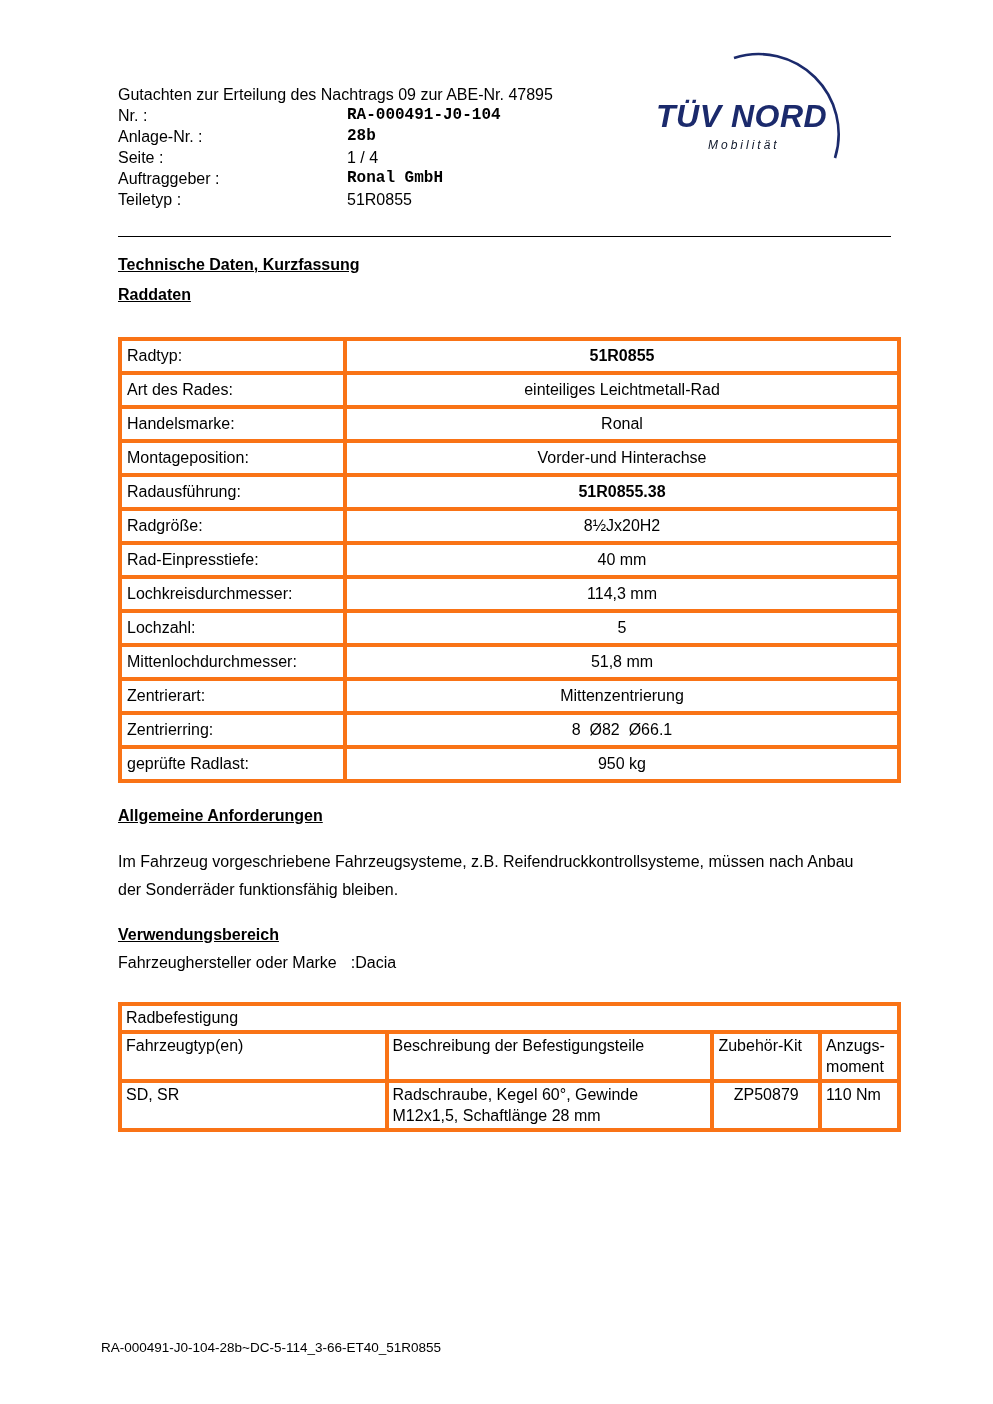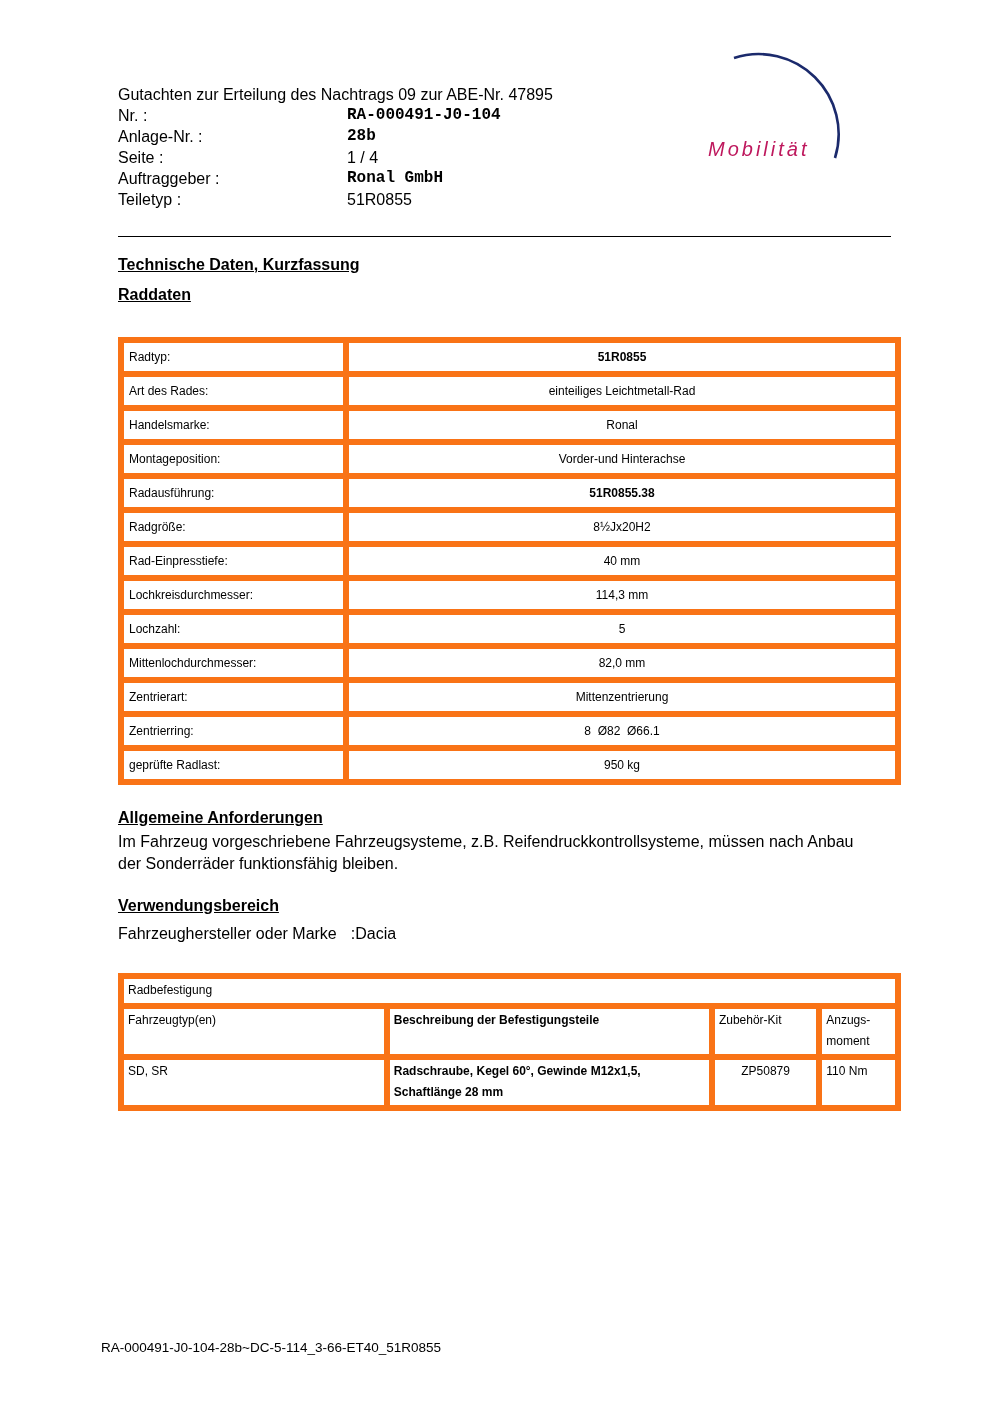--- a/index.html
+++ b/index.html
@@ -21,65 +21,66 @@
   
   .logo { position:absolute; left:648px; top:50px; width:200px; height:118px; }
   .logo-arc { position:absolute; left:0; top:0; width:200px; height:118px; }
   .logo-brand {
     position:absolute; left:8px; top:48px;
     font-size:32px; font-weight:bold; font-style:italic;
     color:#1b2a6c; letter-spacing:0.5px; white-space:nowrap;
   }
   .logo-sub {
     position:absolute; left:60px; top:88px;
-    font-size:20px; font-style:italic; letter-spacing:3px; color:#be185d;text-align:center;
+    font-size:12px; font-style:italic; letter-spacing:3px; color:#0f172a;text-align:center;
   }
 
   
   .sec-h { font-weight:bold; text-decoration:underline; font-size:16px; }
   .h-tech { margin-top:19px; }
   .h-rad  { margin-top:12px; }
   .h-allg { margin-top:24px; }
   .h-verw { margin-top:22px; }
 
   
   table { border-collapse:collapse; width:783px; }
-  td { border:6px solid #f97316; font-size:12px; }
+  td { border:4px solid #f97316; font-size:16px; }
   .raddaten { margin-top:33px; }
   .raddaten .lbl { width:225px; padding:0 0 0 5px; height:34px; text-align:left; }
   .raddaten .val { text-align:center; white-space:pre-wrap; }
   .raddaten .val.b { font-weight:bold; }
 
   
-  .para { margin-top:4px; line-height:22px; width:760px; }
+  .para { margin-top:23px; line-height:28px; width:760px; }
   .verw-line { margin-top:10px; }
   .verw-colon { margin-left:14px; }
   .verw-value { }
 
   
   .radbef { margin-top:30px; }
   .radbef td { vertical-align:top; padding:1px 4px 2px 4px; line-height:21px; }
   .radbef .t2-title { height:22px; }
   .radbef .c1 { width:268px; }
-  .radbef .c2 { width:328px;font-weight:bold; }
+  .radbef .c2 { width:328px; }
   .radbef .c3 { width:108px; }
   .radbef .c4 { width:79px; }
   .radbef .center { text-align:center; }
 
   .footer { position:absolute; left:101px; top:1340px; font-size:13.5px; }
 </style>
 </head>
 <body>
 
 <div class="page">
 
   <div class="logo">
     <svg class="logo-arc" viewBox="0 0 200 118" xmlns="http://www.w3.org/2000/svg">
       <path d="M 86 8 A 80 80 0 0 1 187 108" fill="none" stroke="#1b2a6c" stroke-width="2.6"></path>
     </svg>
+    <div class="logo-brand">TÜV NORD</div>
     <div class="logo-sub">Mobilität</div>
   </div>
 
   <div class="content">
 
     <div class="hdr-grid">
       <div class="hdr-title">Gutachten zur Erteilung des Nachtrags 09 zur ABE-Nr. 47895</div>
 
       <div class="hdr-lbl">Nr. :</div>
       <div class="hdr-val b">RA-000491-J0-104</div>
@@ -135,21 +136,21 @@
       <tr>
         <td class="lbl">Lochkreisdurchmesser:</td>
         <td class="val">114,3 mm</td>
       </tr>
       <tr>
         <td class="lbl">Lochzahl:</td>
         <td class="val">5</td>
       </tr>
       <tr>
         <td class="lbl">Mittenlochdurchmesser:</td>
-        <td class="val">82,0 mm</td>
+        <td class="val">51,8 mm</td>
       </tr>
       <tr>
         <td class="lbl">Zentrierart:</td>
         <td class="val">Mittenzentrierung</td>
       </tr>
       <tr>
         <td class="lbl">Zentrierring:</td>
         <td class="val">8  Ø82  Ø66.1</td>
       </tr>
       <tr>

